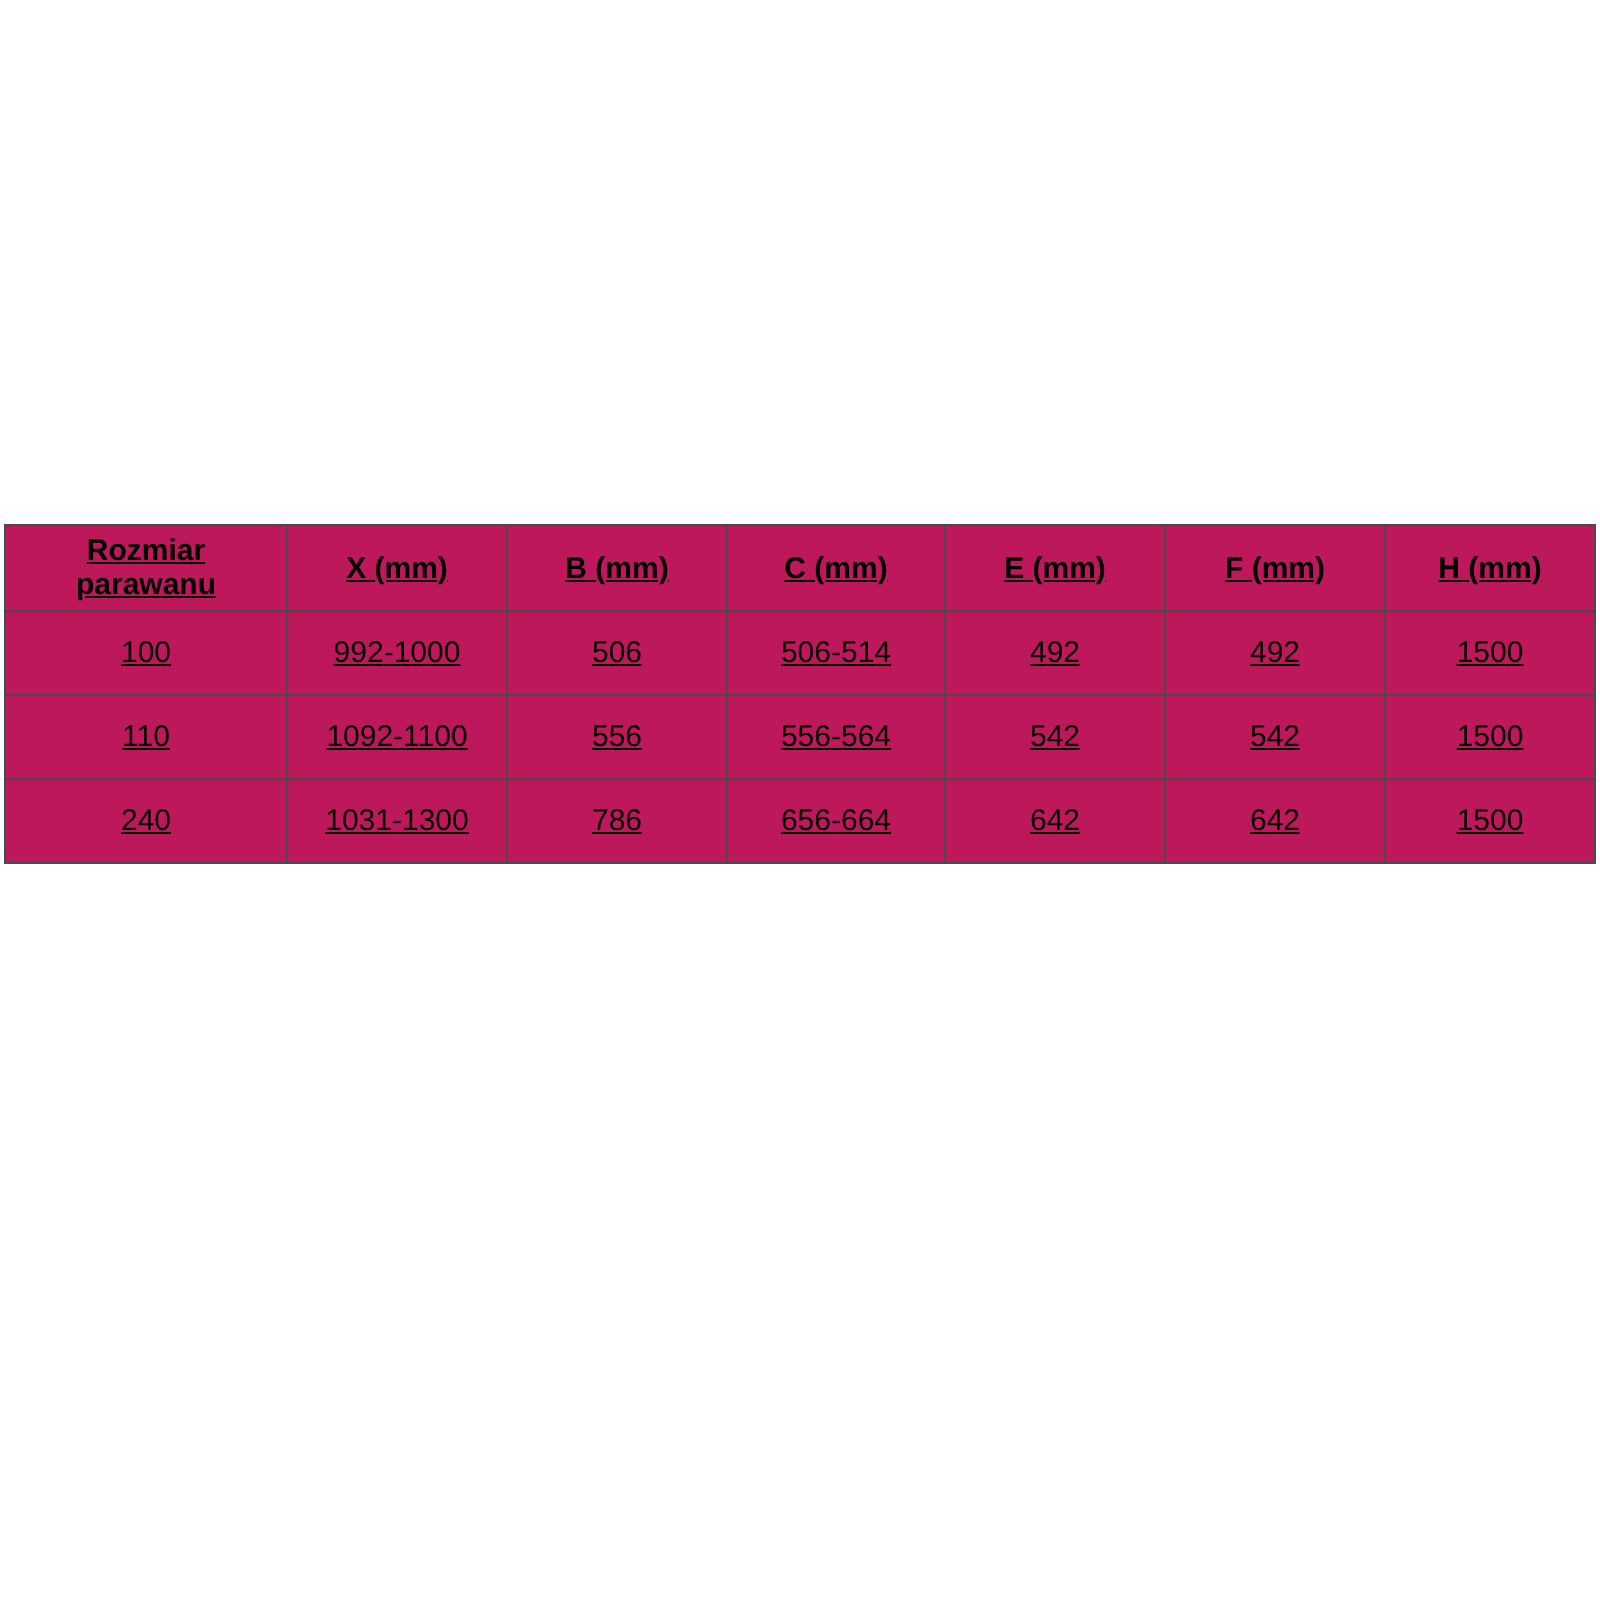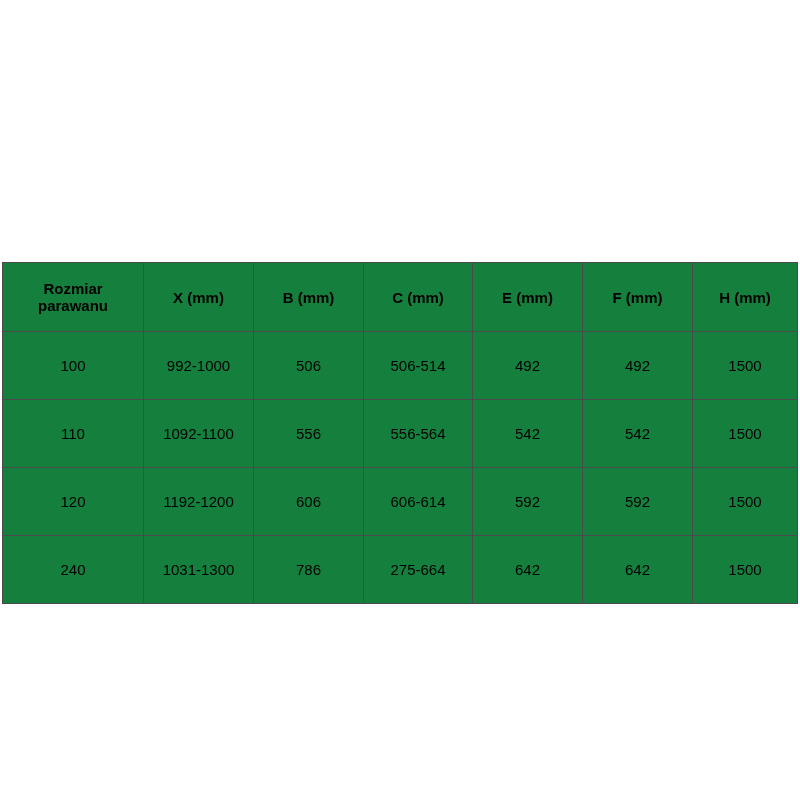--- a/index.html
+++ b/index.html
@@ -24,22 +24,23 @@
     width: 795px;
     border-collapse: collapse;
     table-layout: fixed;
   }
   table.spec th, table.spec td {
     border: 1px solid #4a4a4a;
     text-align: center;
     vertical-align: middle;
     color: #000000;
     font-size: 15px;
-    padding: 17px;
-    background: #15803d;
+    padding: 4px;
+    background: #be185d;
+    text-decoration: underline;
   }
   table.spec th {
     font-weight: bold;
     height: 32px;
   }
   table.spec td {
     font-weight: normal;
     height: 33px;
   }
   col.c0 { width: 141px; }
@@ -88,32 +89,23 @@
         <tr>
           <td>110</td>
           <td>1092-1100</td>
           <td>556</td>
           <td>556-564</td>
           <td>542</td>
           <td>542</td>
           <td>1500</td>
         </tr>
         <tr>
-          <td>120</td>
-          <td>1192-1200</td>
-          <td>606</td>
-          <td>606-614</td>
-          <td>592</td>
-          <td>592</td>
-          <td>1500</td>
-        </tr>
-        <tr>
           <td>240</td>
           <td>1031-1300</td>
           <td>786</td>
-          <td>275-664</td>
+          <td>656-664</td>
           <td>642</td>
           <td>642</td>
           <td>1500</td>
         </tr>
       </tbody>
   </table>
 </div>
 
 </body></html>

